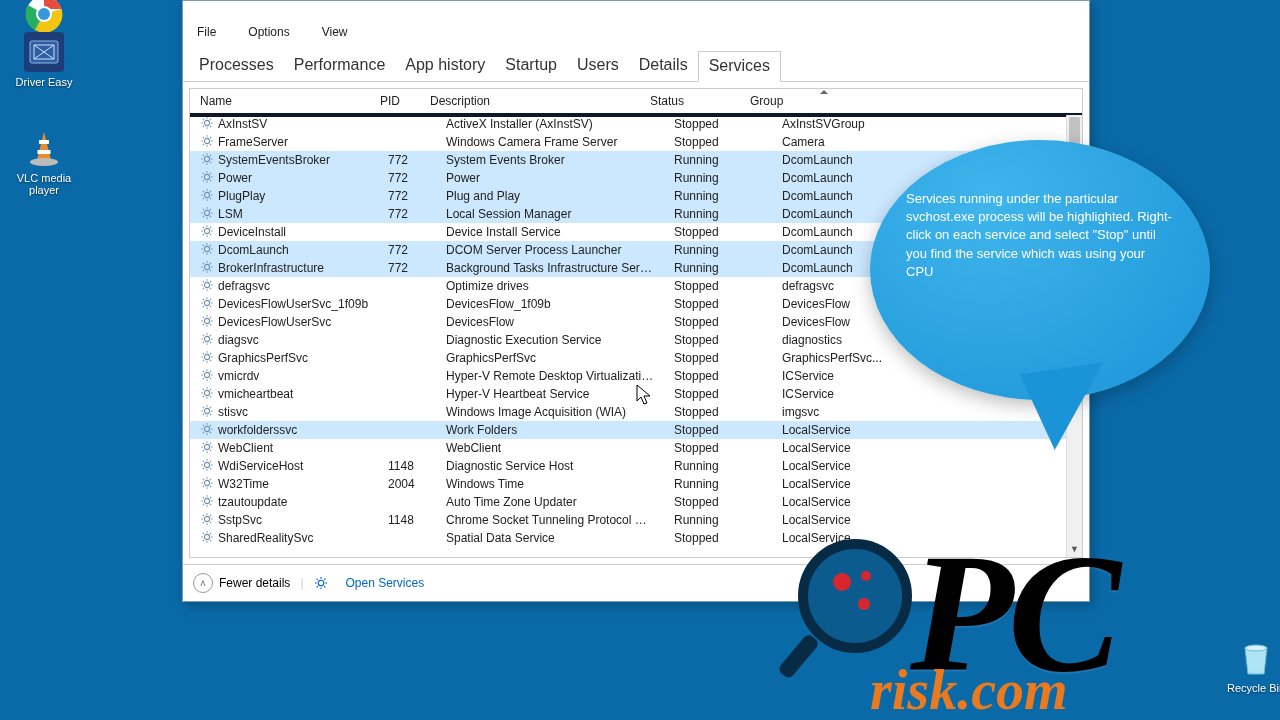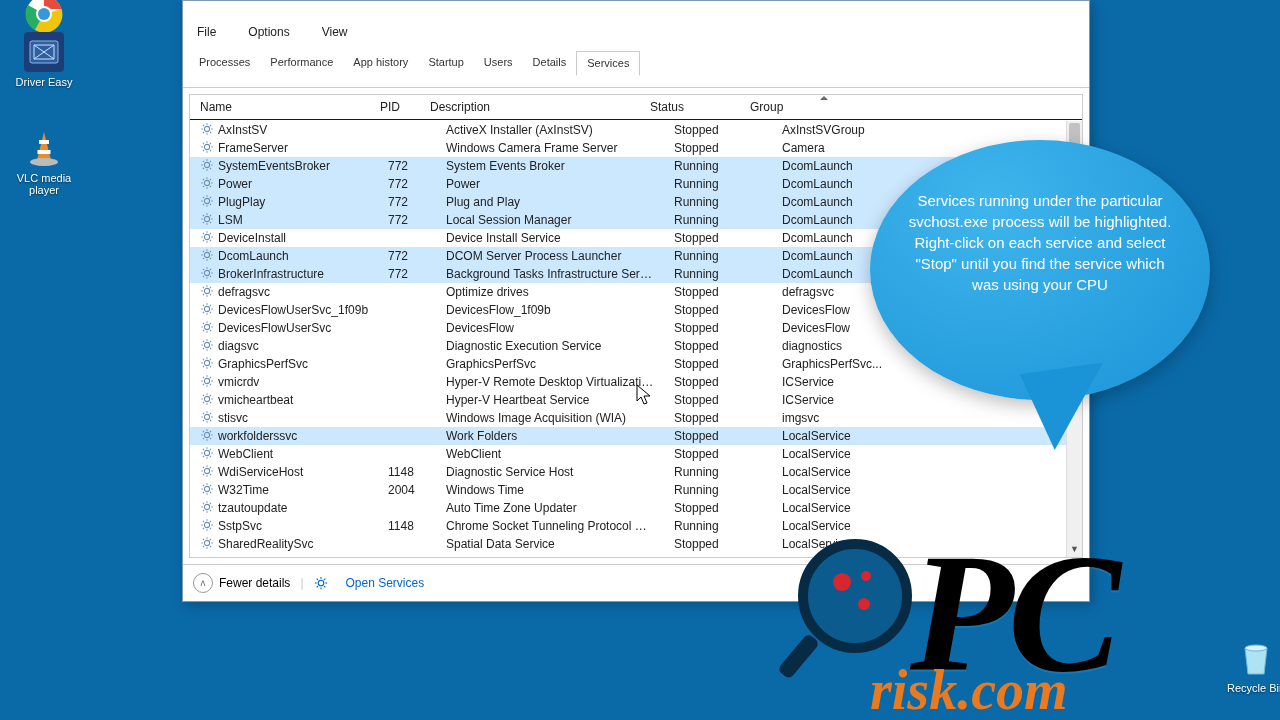--- a/index.html
+++ b/index.html
@@ -47,23 +47,23 @@
     height: 20px; background:#fff;
   }
   .menubar {
     padding: 2px 8px 4px;
     display: flex; gap: 20px;
     font-size: 12px; color:#222;
   }
   .menubar span { padding: 2px 6px; }
   .tabs {
     display: flex; gap: 0;
-    padding: 6px 6px 12px;
+    padding: 6px 6px 0;
     border-bottom: 1px solid #ccc;
-    font-size: 11px;
+    font-size: 16px;
   }
   .tab {
     padding: 5px 10px 6px;
     color: #333;
     position: relative;
     cursor: default;
   }
   .tab.active {
     background: #fff;
     border: 1px solid #ccc;
@@ -78,21 +78,21 @@
     margin: 6px;
   }
   .thead, .trow {
     display: grid;
     grid-template-columns: 180px 50px 220px 100px 160px;
     align-items: center;
     font-size: 12px;
     color: #222;
   }
   .thead {
-    border-bottom: 1px solid #0f172a;
+    border-bottom: 4px solid #0f172a;
     background: #fff;
     padding: 5px 8px 5px 4px;
   }
   .thead .col { padding: 0 6px; position:relative; }
   .sort-caret {
     position:absolute; left:50%; top:-4px;
     transform:translateX(-50%);
     width:0;height:0;
     border-left:4px solid transparent;
     border-right:4px solid transparent;
@@ -145,22 +145,21 @@
   .open-svc .gear-sm { width:14px;height:14px; }
 
   
   .callout {
     position:absolute;
     left: 870px; top: 140px;
     width: 340px; height: 260px;
     background: radial-gradient(ellipse at 35% 25%, #3fb5ec, #1a93d7);
     border-radius: 50% / 50%;
     color: #fff;
-    font-size: 15px;
-    text-align: center;
+    font-size: 13px;
     padding: 50px 36px 0;
     line-height: 1.4;
     box-shadow: 0 6px 18px rgba(0,0,0,0.25);
   }
   .callout::after {
     content:"";
     position:absolute;
     left: 155px; bottom: -48px;
     width: 0; height: 0;
     border-left: 24px solid transparent;

